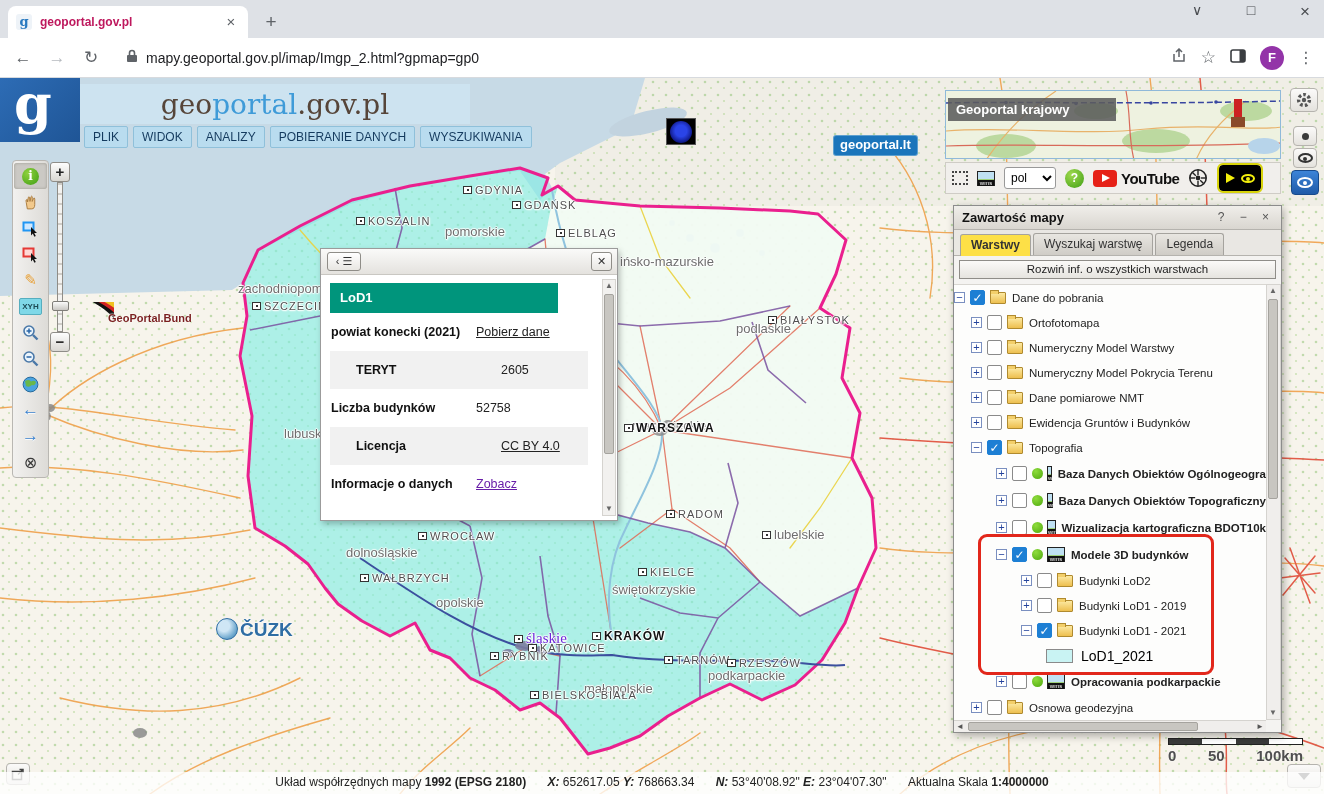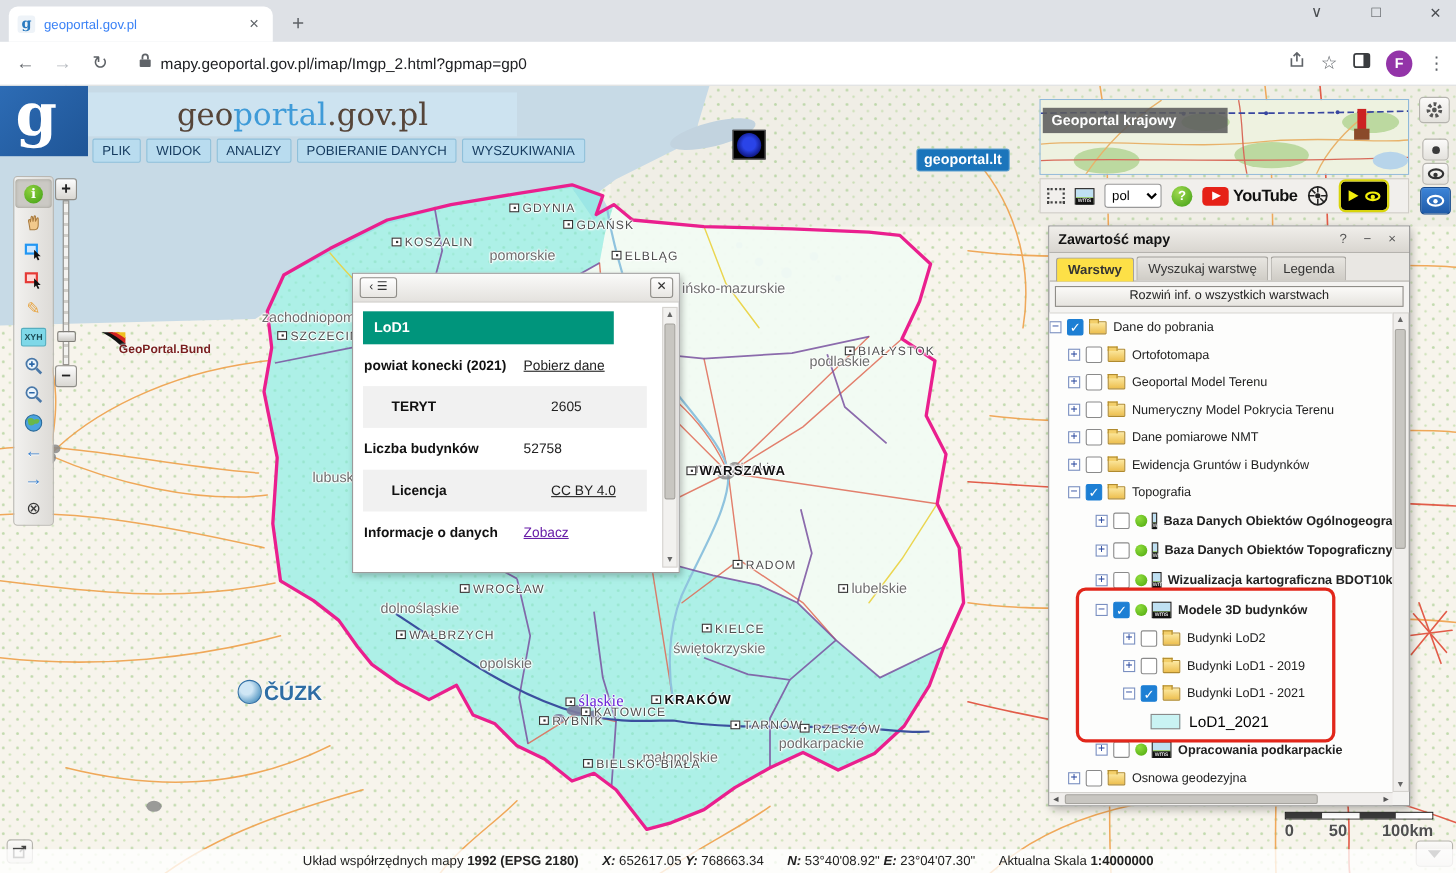--- a/index.html
+++ b/index.html
@@ -4,21 +4,21 @@
 <style>
   * { margin:0; padding:0; box-sizing:border-box; }
   html,body { width:1324px; height:794px; overflow:hidden; }
   body { font-family:"Liberation Sans","DejaVu Sans",sans-serif; background:#dee1e6; position:relative; }
   #app { position:absolute; inset:0; width:1324px; height:794px; }
 
   
   #tabstrip { position:absolute; left:0; top:0; width:1324px; height:38px; background:#dee1e6; }
   .tab { position:absolute; left:8px; top:6px; width:240px; height:32px; background:#fff; border-radius:8px 8px 0 0; display:flex; align-items:center; padding:0 8px; }
   .tab-favicon { width:16px; height:16px; border-radius:3px; background:#eef3f8; color:#2a7ac0; font:bold 13px "DejaVu Serif",serif; text-align:center; line-height:15px; }
-  .tab-title { margin-left:8px; font-size:12px; color:#3b82f6; flex:1; white-space:nowrap; overflow:hidden; }
+  .tab-title { margin-left:8px; font-size:12px; color:#be185d; flex:1; white-space:nowrap; overflow:hidden;font-weight:bold; }
   .tab-close { color:#5f6368; font-size:15px; width:18px; height:18px; line-height:17px; text-align:center; border-radius:50%; }
   .newtab { position:absolute; left:258px; top:9px; width:26px; height:26px; font-size:19px; color:#5f6368; text-align:center; line-height:25px; border-radius:50%; }
   .wincontrols { position:absolute; right:6px; top:2px; display:flex; gap:28px; color:#4a4d51; font-size:14px; }
   .wincontrols span { width:26px; text-align:center; }
   #urlbar { position:absolute; left:0; top:38px; width:1324px; height:40px; background:#fff; border-bottom:1px solid #d7dade; display:flex; align-items:center; padding:0 10px; }
   .nav-ic { width:26px; height:26px; text-align:center; line-height:25px; font-size:17px; color:#5f6368; margin-right:8px; border-radius:50%; }
   .nav-ic.dim { color:#b6babf; }
   .lock-ic { margin:0 8px 0 14px; }
   .url-text { font-size:14px; color:#202124; flex:1; white-space:nowrap; overflow:hidden; }
   .urlbar-right { display:flex; align-items:center; gap:14px; margin-left:10px; }
@@ -593,21 +593,21 @@
           <div class="trow" style="padding-left: 17px;">
             <span class="texp">+</span>
             <span class="tchk"></span>
             <span class="tfolder"></span>
             <span class="tlabel">Ortofotomapa</span>
           </div>
           <div class="trow" style="padding-left: 17px;">
             <span class="texp">+</span>
             <span class="tchk"></span>
             <span class="tfolder"></span>
-            <span class="tlabel">Geoportal Model Terenu</span>
+            <span class="tlabel">Numeryczny Model Warstwy</span>
           </div>
           <div class="trow" style="padding-left: 17px;">
             <span class="texp">+</span>
             <span class="tchk"></span>
             <span class="tfolder"></span>
             <span class="tlabel">Numeryczny Model Pokrycia Terenu</span>
           </div>
           <div class="trow" style="padding-left: 17px;">
             <span class="texp">+</span>
             <span class="tchk"></span>

